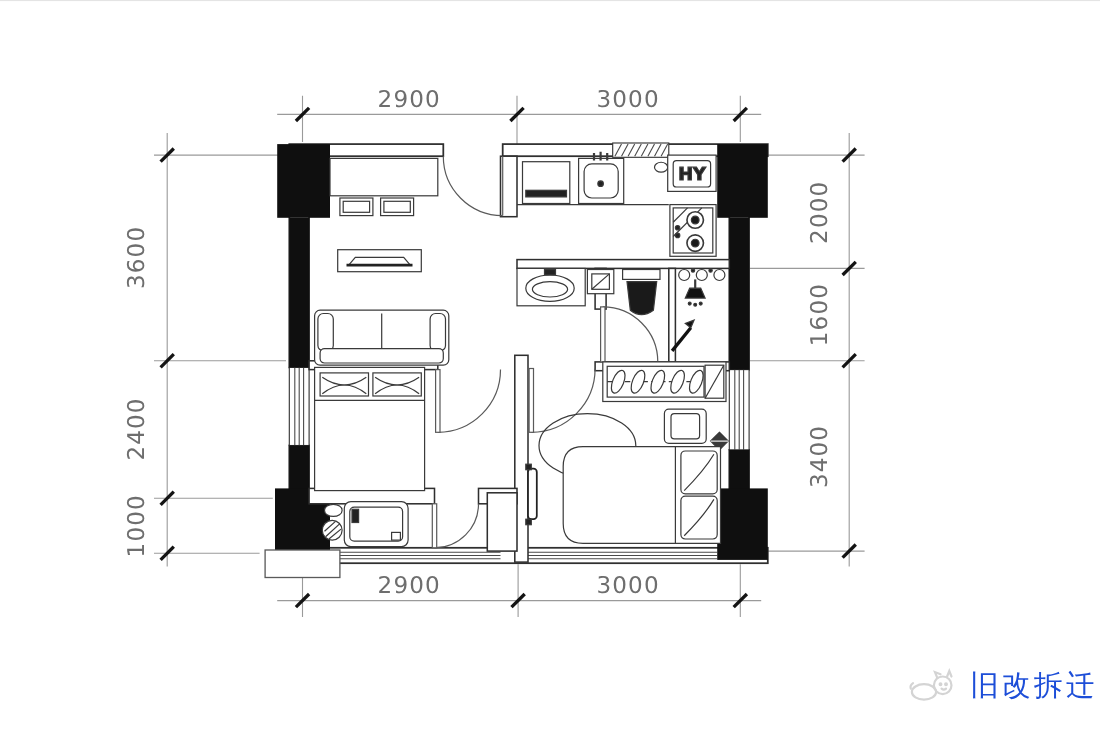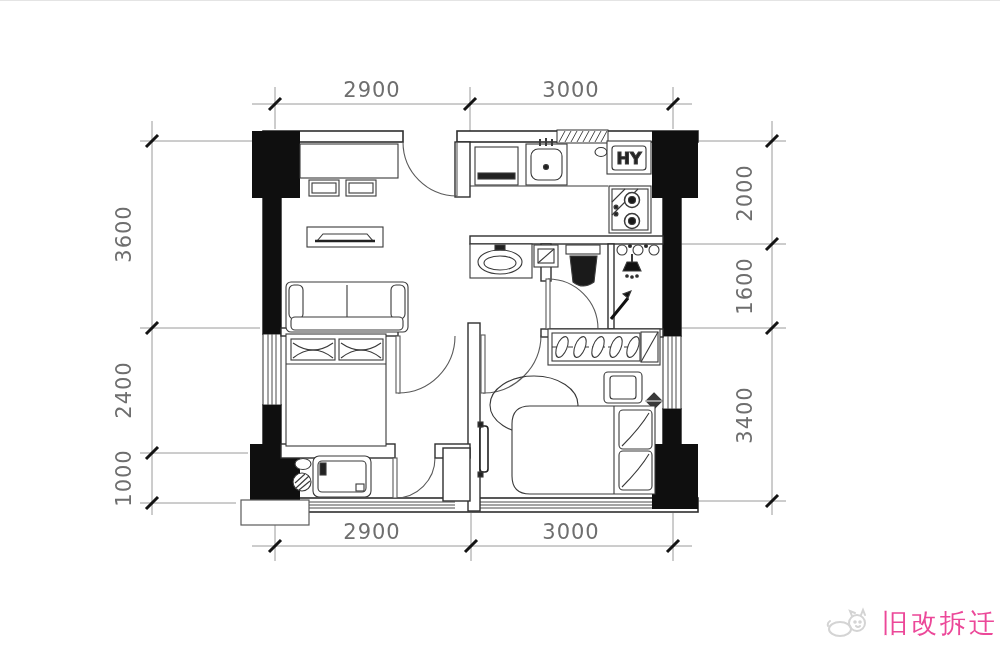--- a/index.html
+++ b/index.html
@@ -9,21 +9,21 @@
     border-top:1px solid #e4e4e4;border-bottom:1px solid #e4e4e4;
   }
   svg text.dim{
     font-family:"DejaVu Sans",sans-serif;font-size:21px;fill:#6e6e6e;letter-spacing:1px;
   }
   svg text.hy{
     font-family:"DejaVu Sans",sans-serif;font-size:16px;font-weight:bold;fill:#222;letter-spacing:0px;
   }
   .watermark{
     position:absolute;left:826px;top:604px;display:flex;align-items:center;gap:8px;
-    color:#ec4899;font-size:26px;letter-spacing:3px;user-select:none;
+    color:#1d4ed8;font-size:26px;letter-spacing:3px;user-select:none;
   }
 </style>
 </head>
 <body>
 
 <div class="stage">
 
 <svg width="1000" height="666" viewBox="0 0 1000 666">
 
   <g stroke="#9a9a9a" stroke-width="1" fill="none">

